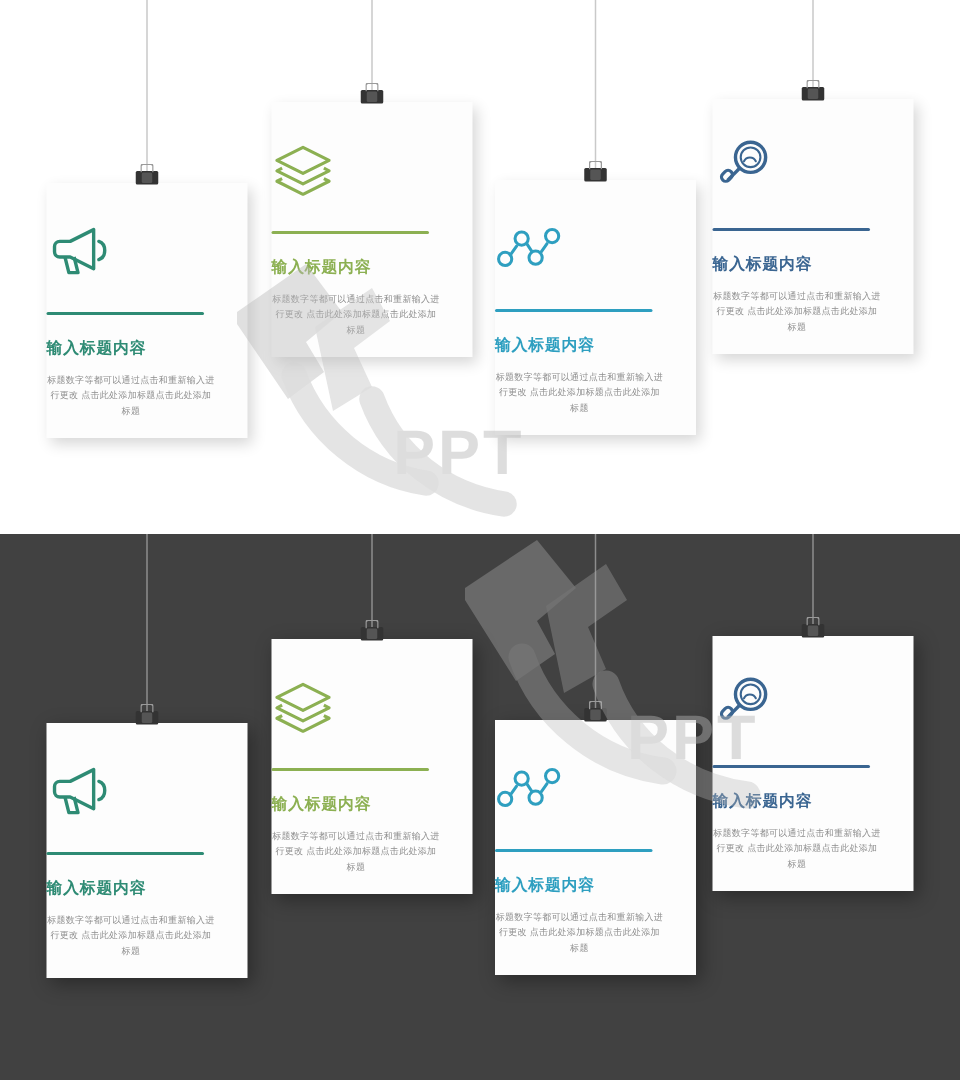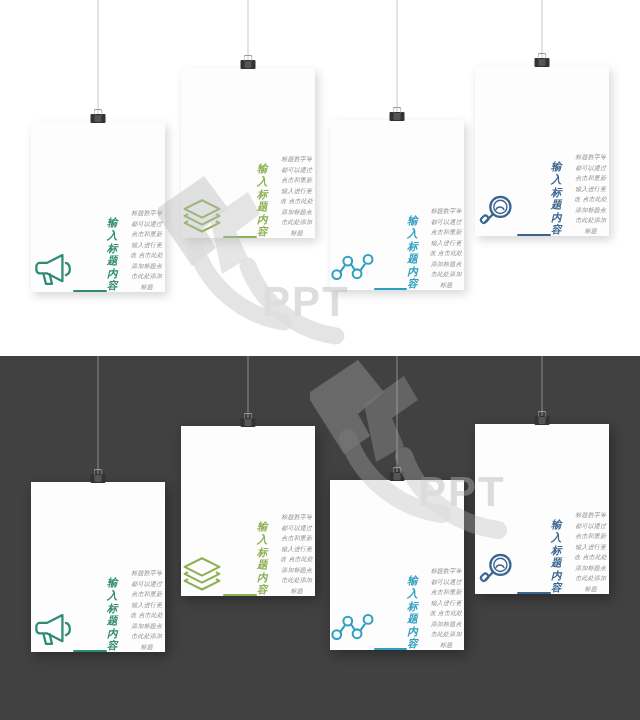--- a/index.html
+++ b/index.html
@@ -73,23 +73,23 @@
   }
 
   .card {
     position: absolute;
     left: 0;
     transform: translateX(-50%);
     background: #fdfdfd;
     box-shadow: 3px 4px 9px rgba(0,0,0,0.16);
     box-sizing: border-box;
     display: flex;
-    align-items: flex-end;
+    flex-direction: column;
+    align-items: flex-start;
     z-index: 3;
-    font-style: italic;
   }
   .half-dark .card {
     box-shadow: 3px 4px 12px rgba(0,0,0,0.35);
   }
 
   .card-icon {
     margin-top: 22px;
     height: 46px;
     display: flex;
     align-items: center;

